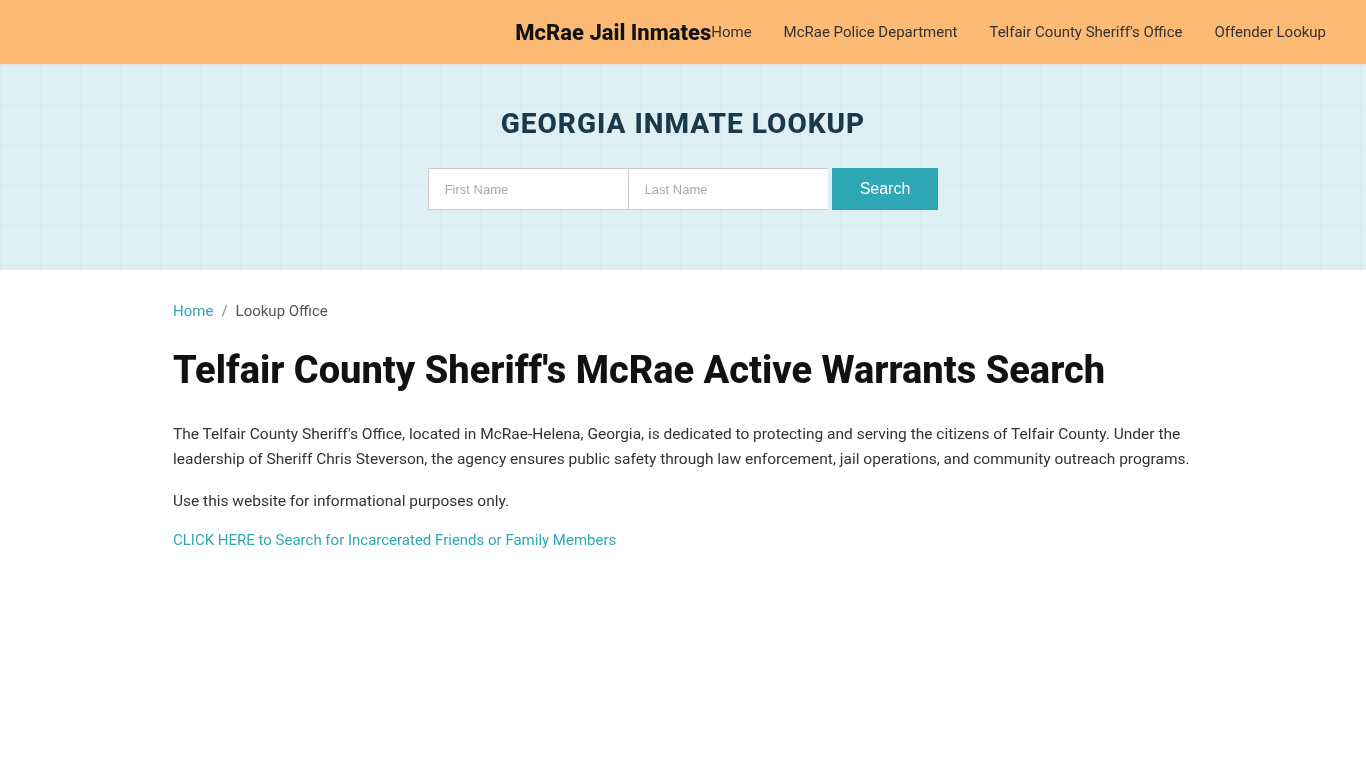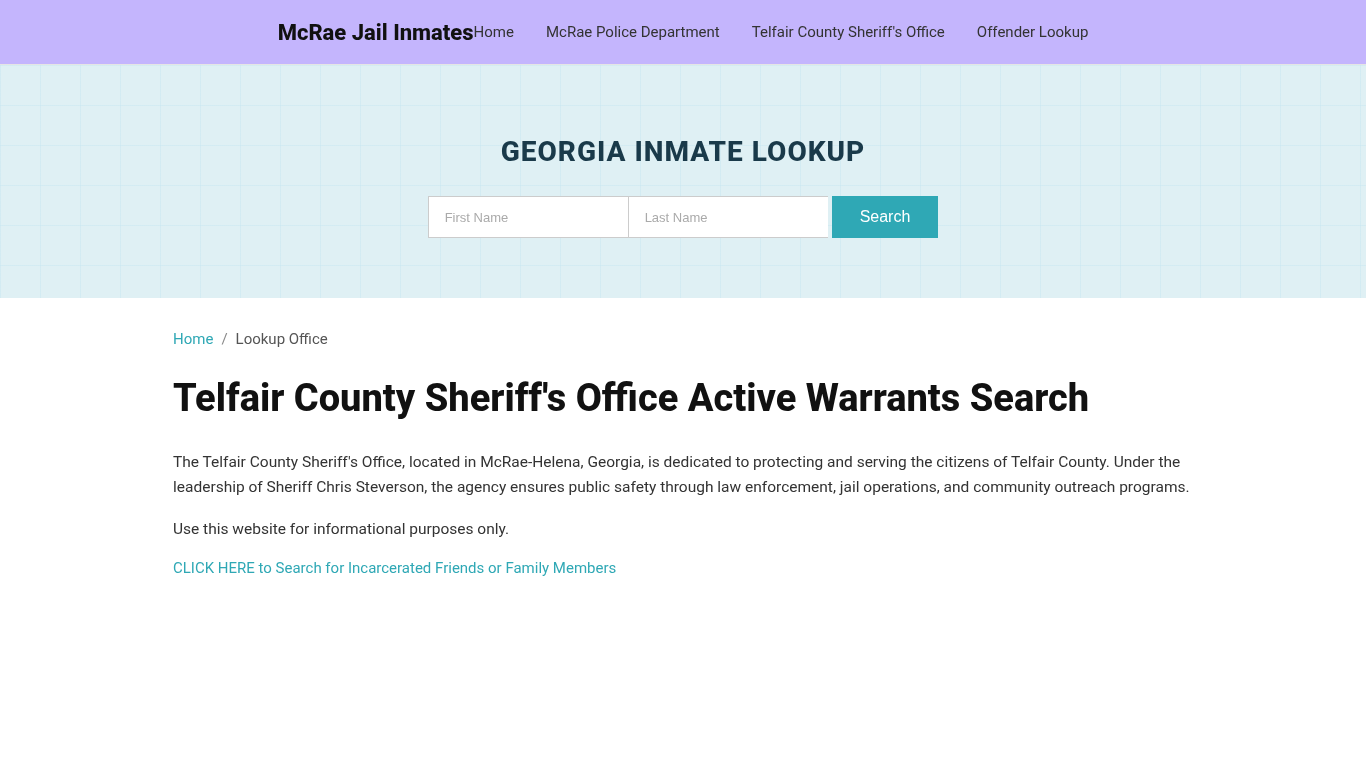--- a/index.html
+++ b/index.html
@@ -10,27 +10,27 @@
 
     body {
       font-family: -apple-system, BlinkMacSystemFont, 'Segoe UI', Roboto, Arial, sans-serif;
       font-size: 16px;
       color: #333;
       background: #fff;
     }
 
     
     .site-header {
-      background: #c4b5fd;
+      background: #fdba74;
       border-bottom: 1px solid #e5e5e5;
       padding: 0 40px;
       height: 65px;
       display: flex;
       align-items: center;
-      justify-content: center;
+      justify-content: flex-end;
     }
 
     .site-logo {
       font-size: 22px;
       font-weight: 800;
       color: #111;
       text-decoration: none;
     }
 
     .site-nav {
@@ -46,21 +46,21 @@
       cursor: pointer;
     }
 
     
     .search-banner {
       background-color: #dff0f4;
       background-image:
         linear-gradient(rgba(200,230,240,0.5) 1px, transparent 1px),
         linear-gradient(90deg, rgba(200,230,240,0.5) 1px, transparent 1px);
       background-size: 40px 40px;
-      padding: 70px 20px 60px;
+      padding: 42px 20px 60px;
       text-align: center;
     }
 
     .search-banner-title {
       font-size: 28px;
       font-weight: 800;
       color: #1a3a4a;
       letter-spacing: 1px;
       margin-bottom: 28px;
       text-transform: uppercase;
@@ -213,21 +213,21 @@
 <main class="main-content">
 
   
   <nav class="breadcrumb">
     <a class="breadcrumb-home">Home</a>
     <span class="breadcrumb-separator">/</span>
     <span class="breadcrumb-current">Lookup Office</span>
   </nav>
 
   
-  <h1 class="page-title">Telfair County Sheriff's Office Active Warrants Search</h1>
+  <h1 class="page-title">Telfair County Sheriff's McRae Active Warrants Search</h1>
 
   
   <p class="body-text">The Telfair County Sheriff's Office, located in McRae-Helena, Georgia, is dedicated to protecting and serving the citizens of Telfair County. Under the leadership of Sheriff Chris Steverson, the agency ensures public safety through law enforcement, jail operations, and community outreach programs.</p>
 
   
   <p class="body-text">Use this website for informational purposes only.</p>
 
   
   <a class="cta-link">CLICK HERE to Search for Incarcerated Friends or Family Members</a>
 

